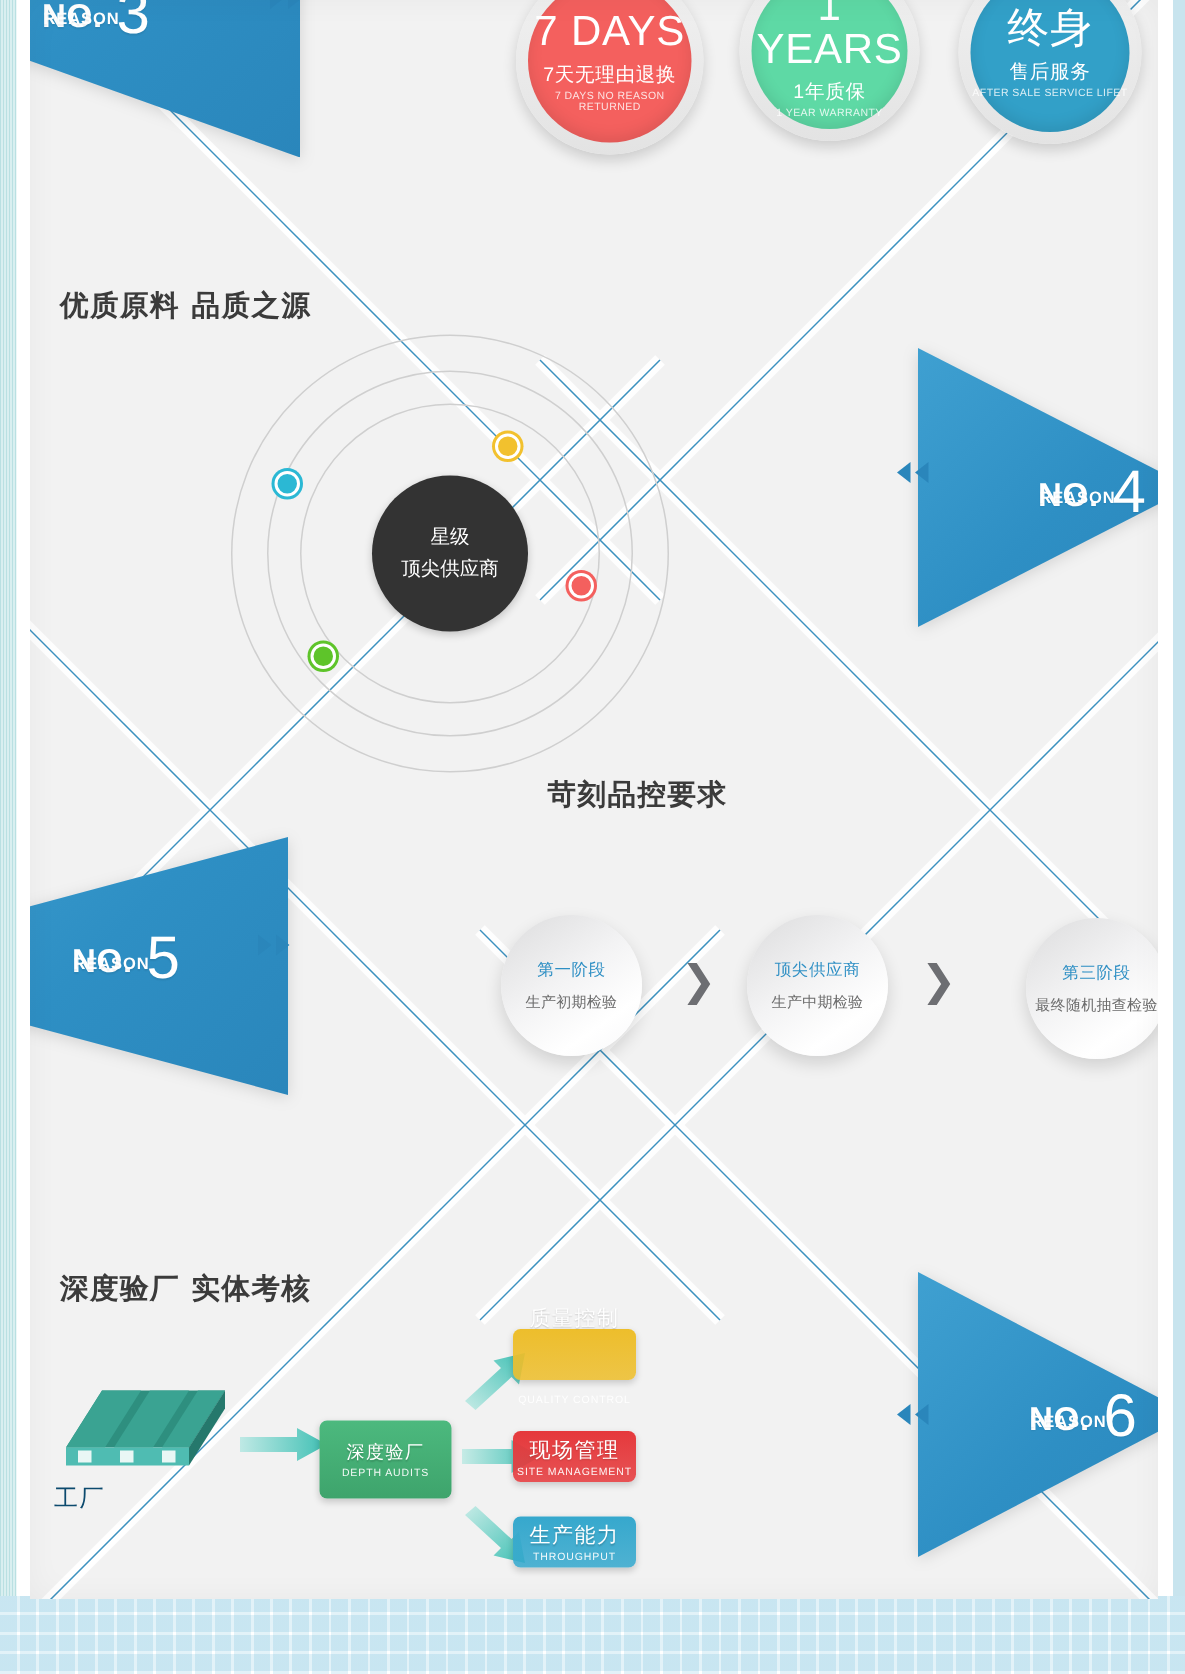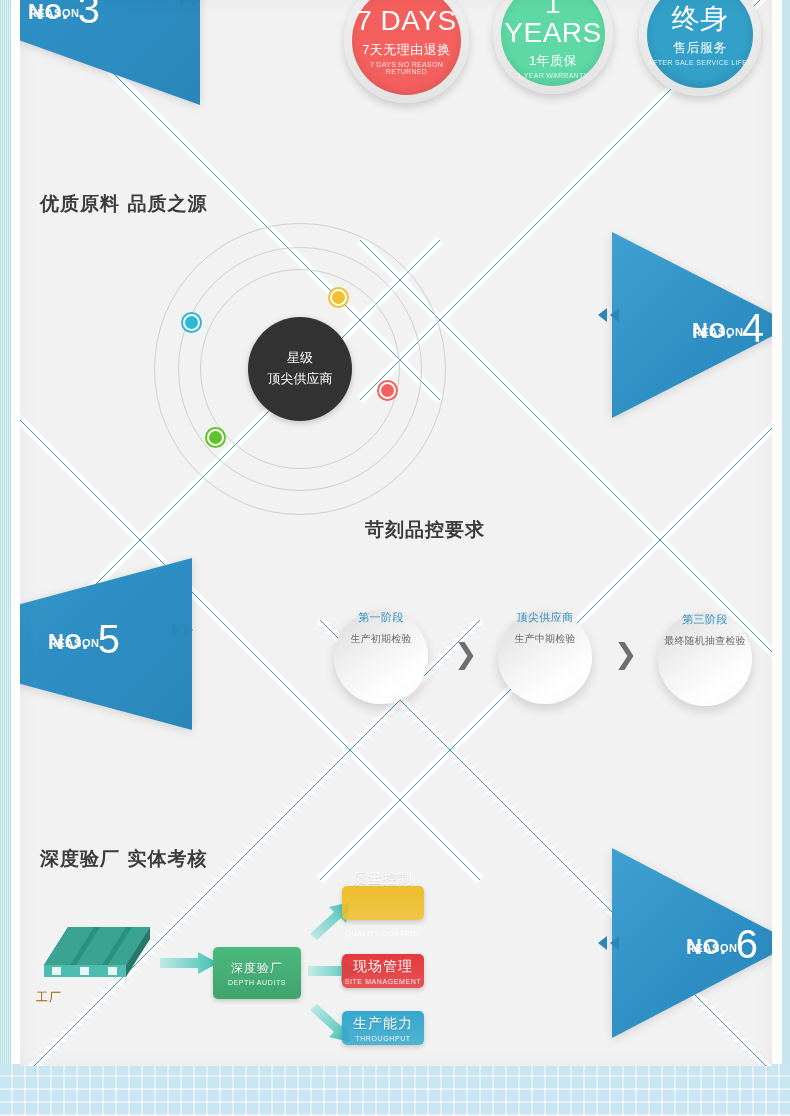--- a/index.html
+++ b/index.html
@@ -146,21 +146,21 @@
     border: 2px solid #ffffff;
     box-shadow: 0 0 0 2px currentColor;
   }
 
   
   .stage {
     position: absolute; width: 94px; height: 94px; border-radius: 50%;
     background: linear-gradient(145deg, #dcdcdd 0%, #f3f3f4 45%, #ffffff 75%, #f7f7f8 100%);
     box-shadow: 0 5px 11px rgba(0,0,0,0.14);
     display: flex; flex-direction: column;
-    align-items: center; 
+    align-items: center; justify-content: center;
     text-align: center;
   }
   .stage-title { font-size: 11px; color: #2e8fc4; margin-bottom: 7px; letter-spacing: .4px; }
   .stage-desc  { font-size: 10px; color: #6c6c6c; letter-spacing: .2px; white-space: nowrap; }
   .chev {
     position: absolute; color: #6d6e72;
     font-size: 28px; font-weight: 700;
     font-family: "DejaVu Sans", sans-serif;
     line-height: 1;
   }
@@ -168,21 +168,21 @@
     position: absolute;
     background: #1b1b1b; color: #ffffff;
     font-size: 10px; letter-spacing: .4px;
     padding: 5px 11px; border-radius: 2px;
     white-space: nowrap;
   }
 
   
   .factory-icon { position: absolute; }
   .factory-label {
-    position: absolute; font-size: 12px; color: #a16207; letter-spacing: 1px;
+    position: absolute; font-size: 16px; color: #0c4a6e; letter-spacing: 1px;
   }
   .flow-box {
     position: absolute;
     border-radius: 5px;
     display: flex; flex-direction: column;
     align-items: center; justify-content: center;
     color: #ffffff; text-align: center;
     box-shadow: 0 2px 5px rgba(0,0,0,0.18);
   }
   .flow-cn { font-size: 14px; letter-spacing: 1px; text-shadow: 0 1px 1px rgba(0,0,0,.18); }
@@ -305,21 +305,21 @@
       <div class="stage-desc">生产初期检验</div>
     </div>
     <div class="chev" style="left:434px; top:640px;">❯</div>
 
     <div class="stage" style="left:478px; top:610px;">
       <div class="stage-title">顶尖供应商</div>
       <div class="stage-desc">生产中期检验</div>
     </div>
     <div class="chev" style="left:594px; top:640px;">❯</div>
 
-    <div class="stage" style="left:638px; top:612px;">
+    <div class="stage" style="left:664px; top:612px;">
       <div class="stage-title">第三阶段</div>
       <div class="stage-desc">最终随机抽查检验</div>
     </div>
 
 
     <div class="tri tri-left" style="left:-148px; top:558px; width:320px; height:172px;">
       <div class="shape"></div>
       <div class="tri-label" style="left:176px; top:57px;">
         <span class="tri-no">NO.</span>
         <span class="tri-reason">REASON</span>

